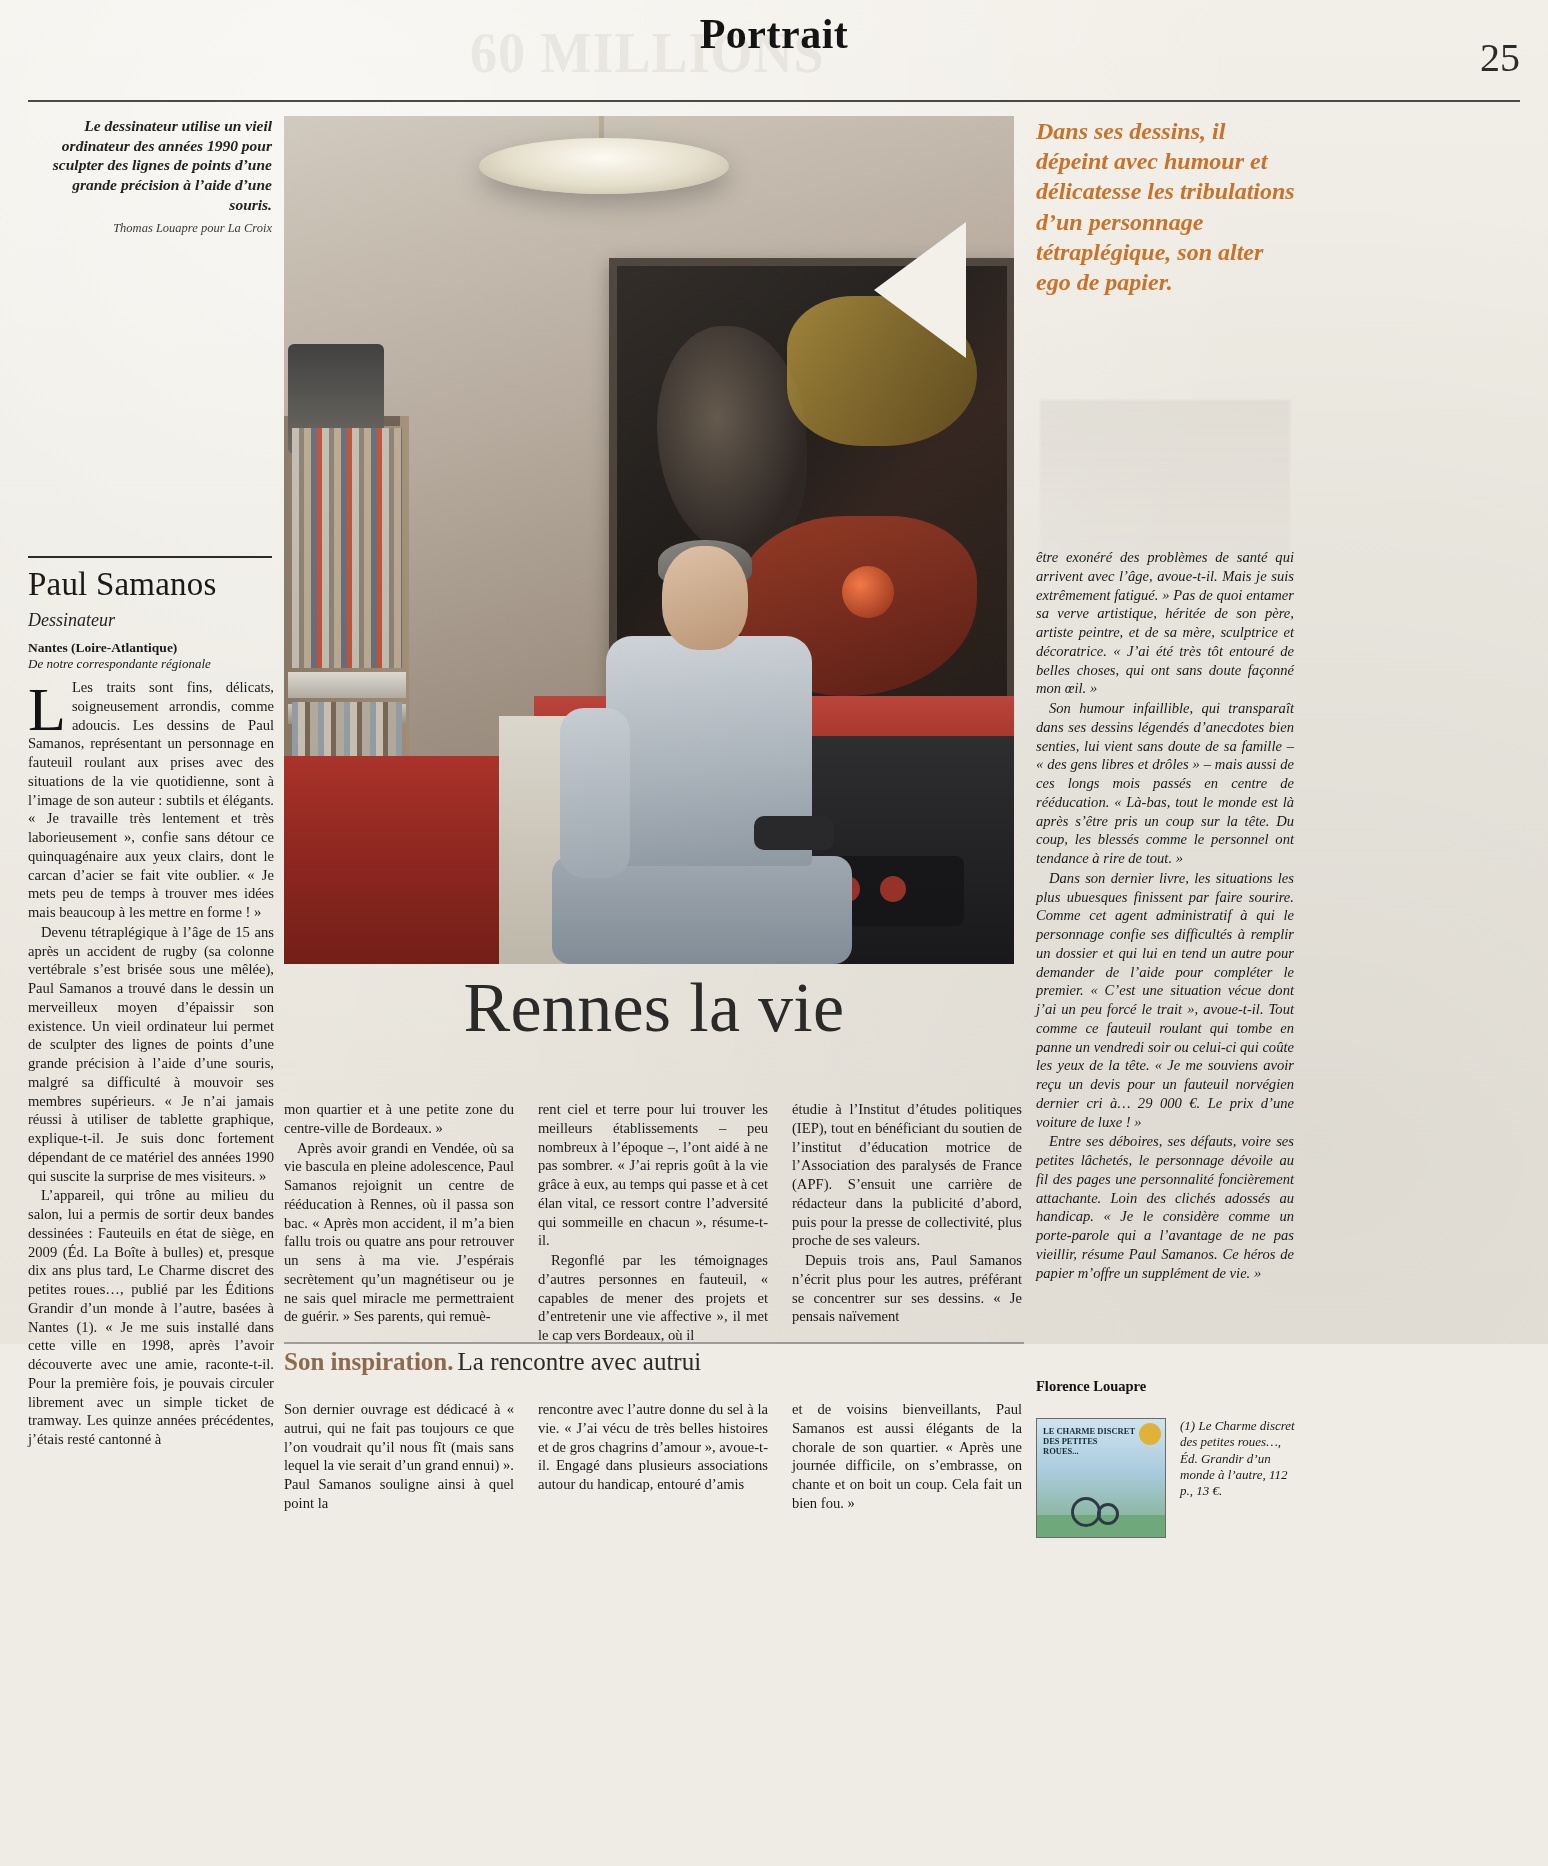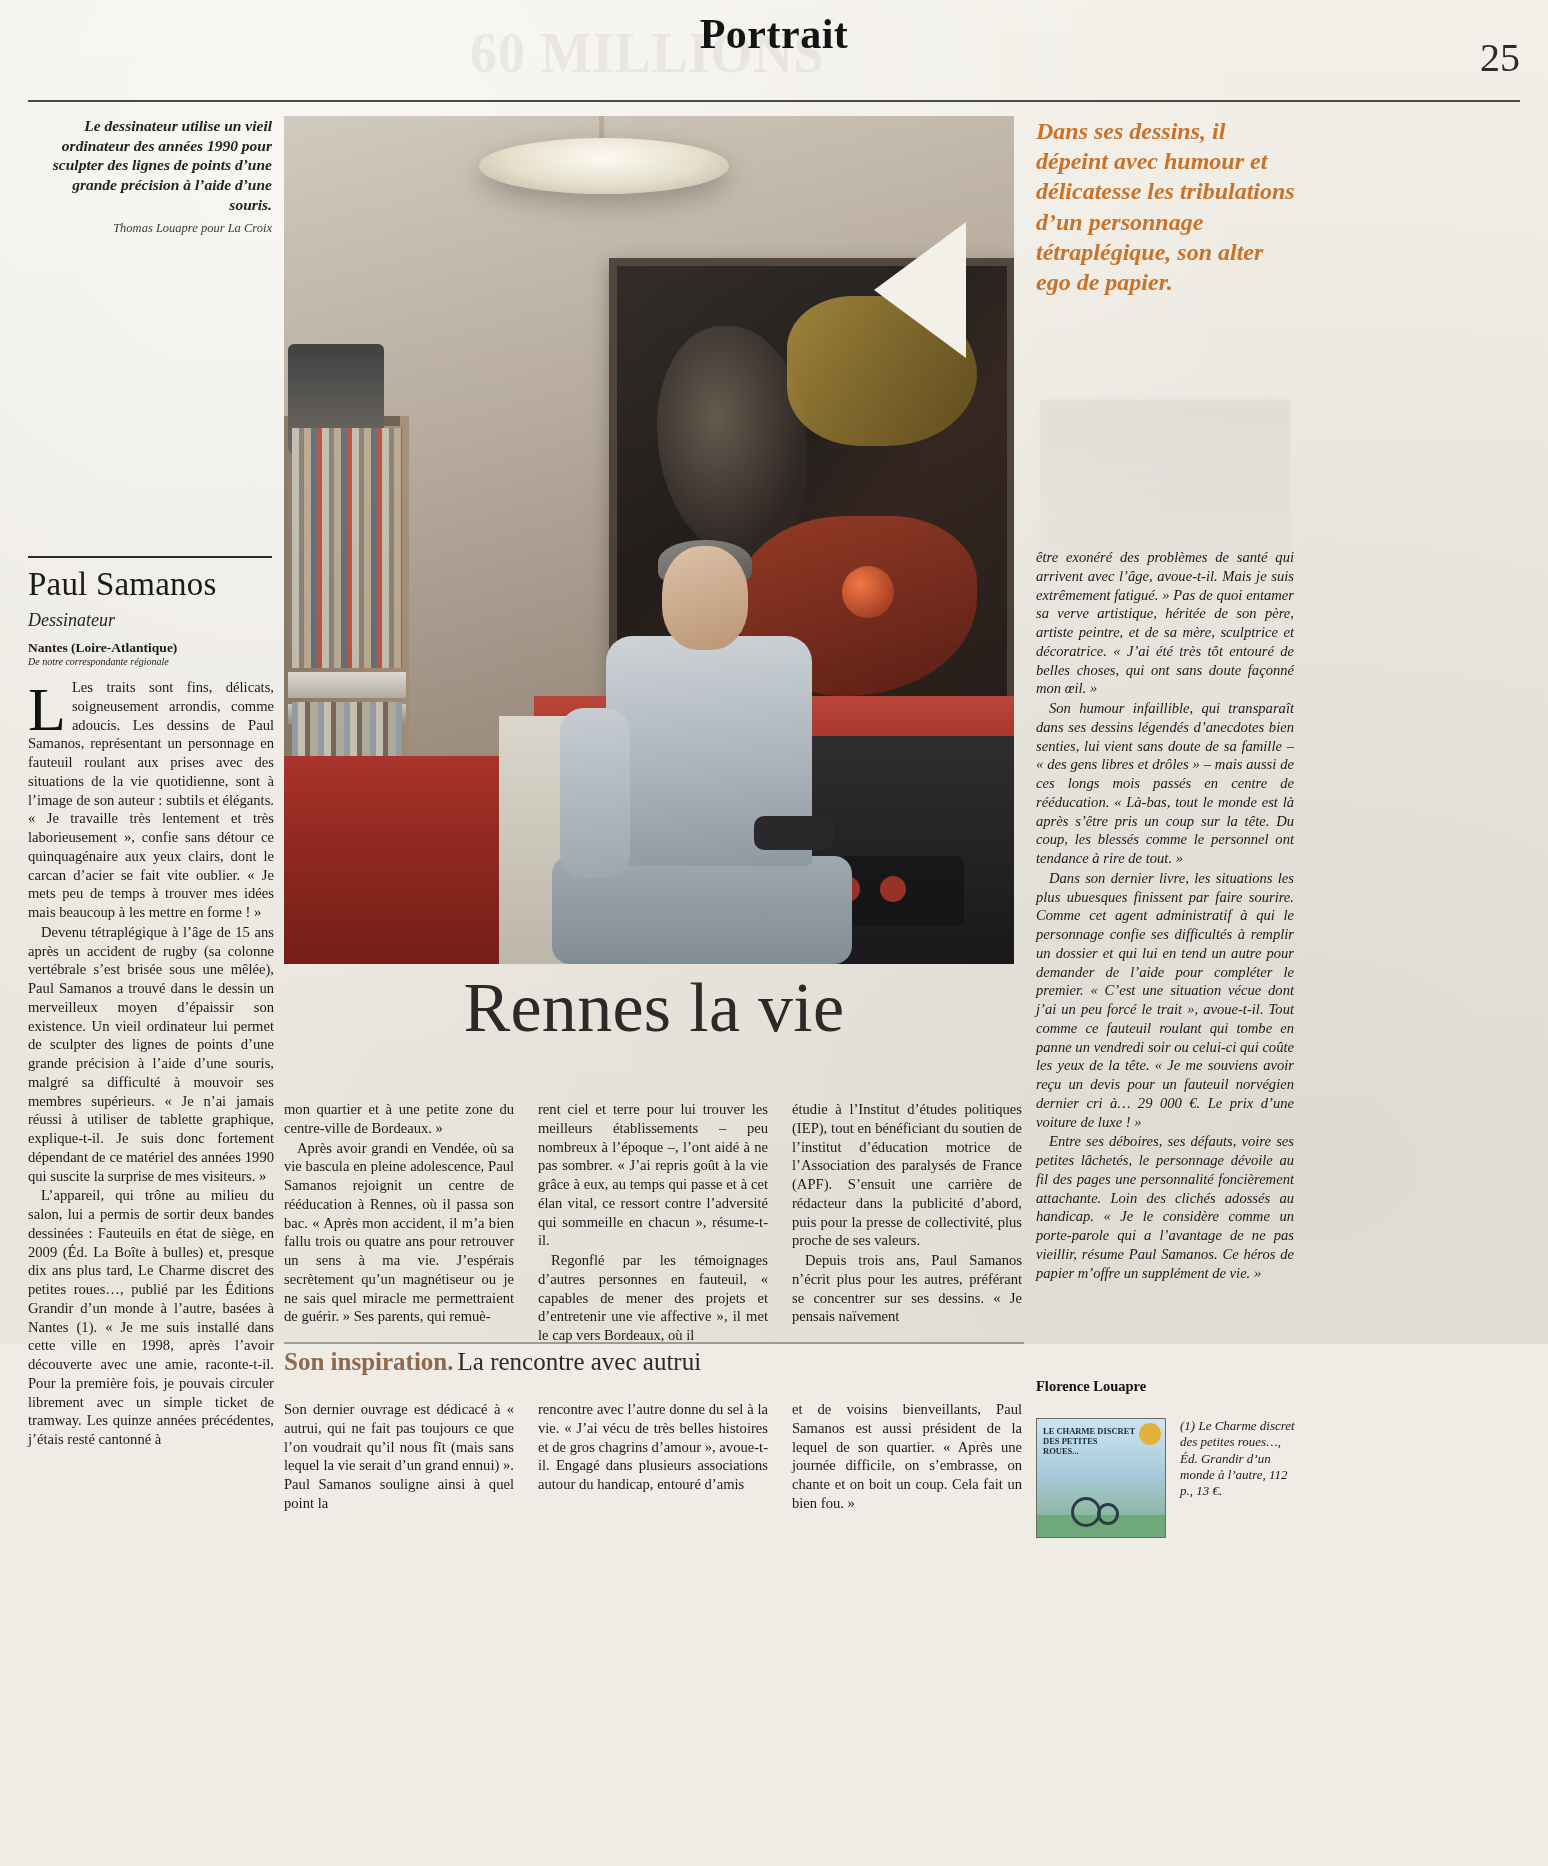--- a/index.html
+++ b/index.html
@@ -125,21 +125,21 @@
   }
 
   
   .rule-name{position:absolute;left:28px;top:556px;width:244px;height:2px;background:#2b2b2b;}
   .name{
     position:absolute;left:28px;top:566px;width:250px;
     font-size:33px;color:#1a1a1a;letter-spacing:.2px;
   }
   .role{position:absolute;left:28px;top:610px;font-style:italic;font-size:18px;color:#242424;}
   .place{position:absolute;left:28px;top:640px;width:250px;font-weight:bold;font-size:13.5px;color:#1a1a1a;}
-  .corr{position:absolute;left:28px;top:656px;width:250px;font-style:italic;font-size:10px;color:#1a1a1a;}
+  .corr{position:absolute;left:28px;top:656px;width:250px;font-style:italic;font-size:13px;color:#1a1a1a;}
 
   
   .col{
     position:absolute;font-size:14.6px;line-height:1.285;text-align:justify;color:#191919;
     font-family:"Liberation Serif", serif;
   }
   .col p{margin:0 0 0 0;text-indent:13px;}
   .col p.first{text-indent:0;}
   .col p + p{margin-top:1px;}
   .dropcap{
@@ -286,21 +286,21 @@
     <span class="txt">La rencontre avec autrui</span>
   </div>
 
   <div class="col" id="col6">
     <p class="first">Son dernier ouvrage est dédicacé à « autrui, qui ne fait pas toujours ce que l’on voudrait qu’il nous fît (mais sans lequel la vie serait d’un grand ennui) ». Paul Samanos souligne ainsi à quel point la</p>
   </div>
   <div class="col" id="col7">
     <p class="first">rencontre avec l’autre donne du sel à la vie. « J’ai vécu de très belles histoires et de gros chagrins d’amour », avoue-t-il. Engagé dans plusieurs associations autour du handicap, entouré d’amis</p>
   </div>
   <div class="col" id="col8">
-    <p class="first">et de voisins bienveillants, Paul Samanos est aussi président de la lequel de son quartier. « Après une journée difficile, on s’embrasse, on chante et on boit un coup. Cela fait un bien fou. »</p>
+    <p class="first">et de voisins bienveillants, Paul Samanos est aussi élégants de la chorale de son quartier. « Après une journée difficile, on s’embrasse, on chante et on boit un coup. Cela fait un bien fou. »</p>
   </div>
 
   <div class="byline">Florence Louapre</div>
 
   <div class="bookcover">
     <div class="bt">LE CHARME DISCRET DES PETITES ROUES...</div>
     <div class="badge"></div>
     <div class="grass"></div>
     <div class="fig">
       <div class="wheel" style="left:4px;top:20px"></div>

